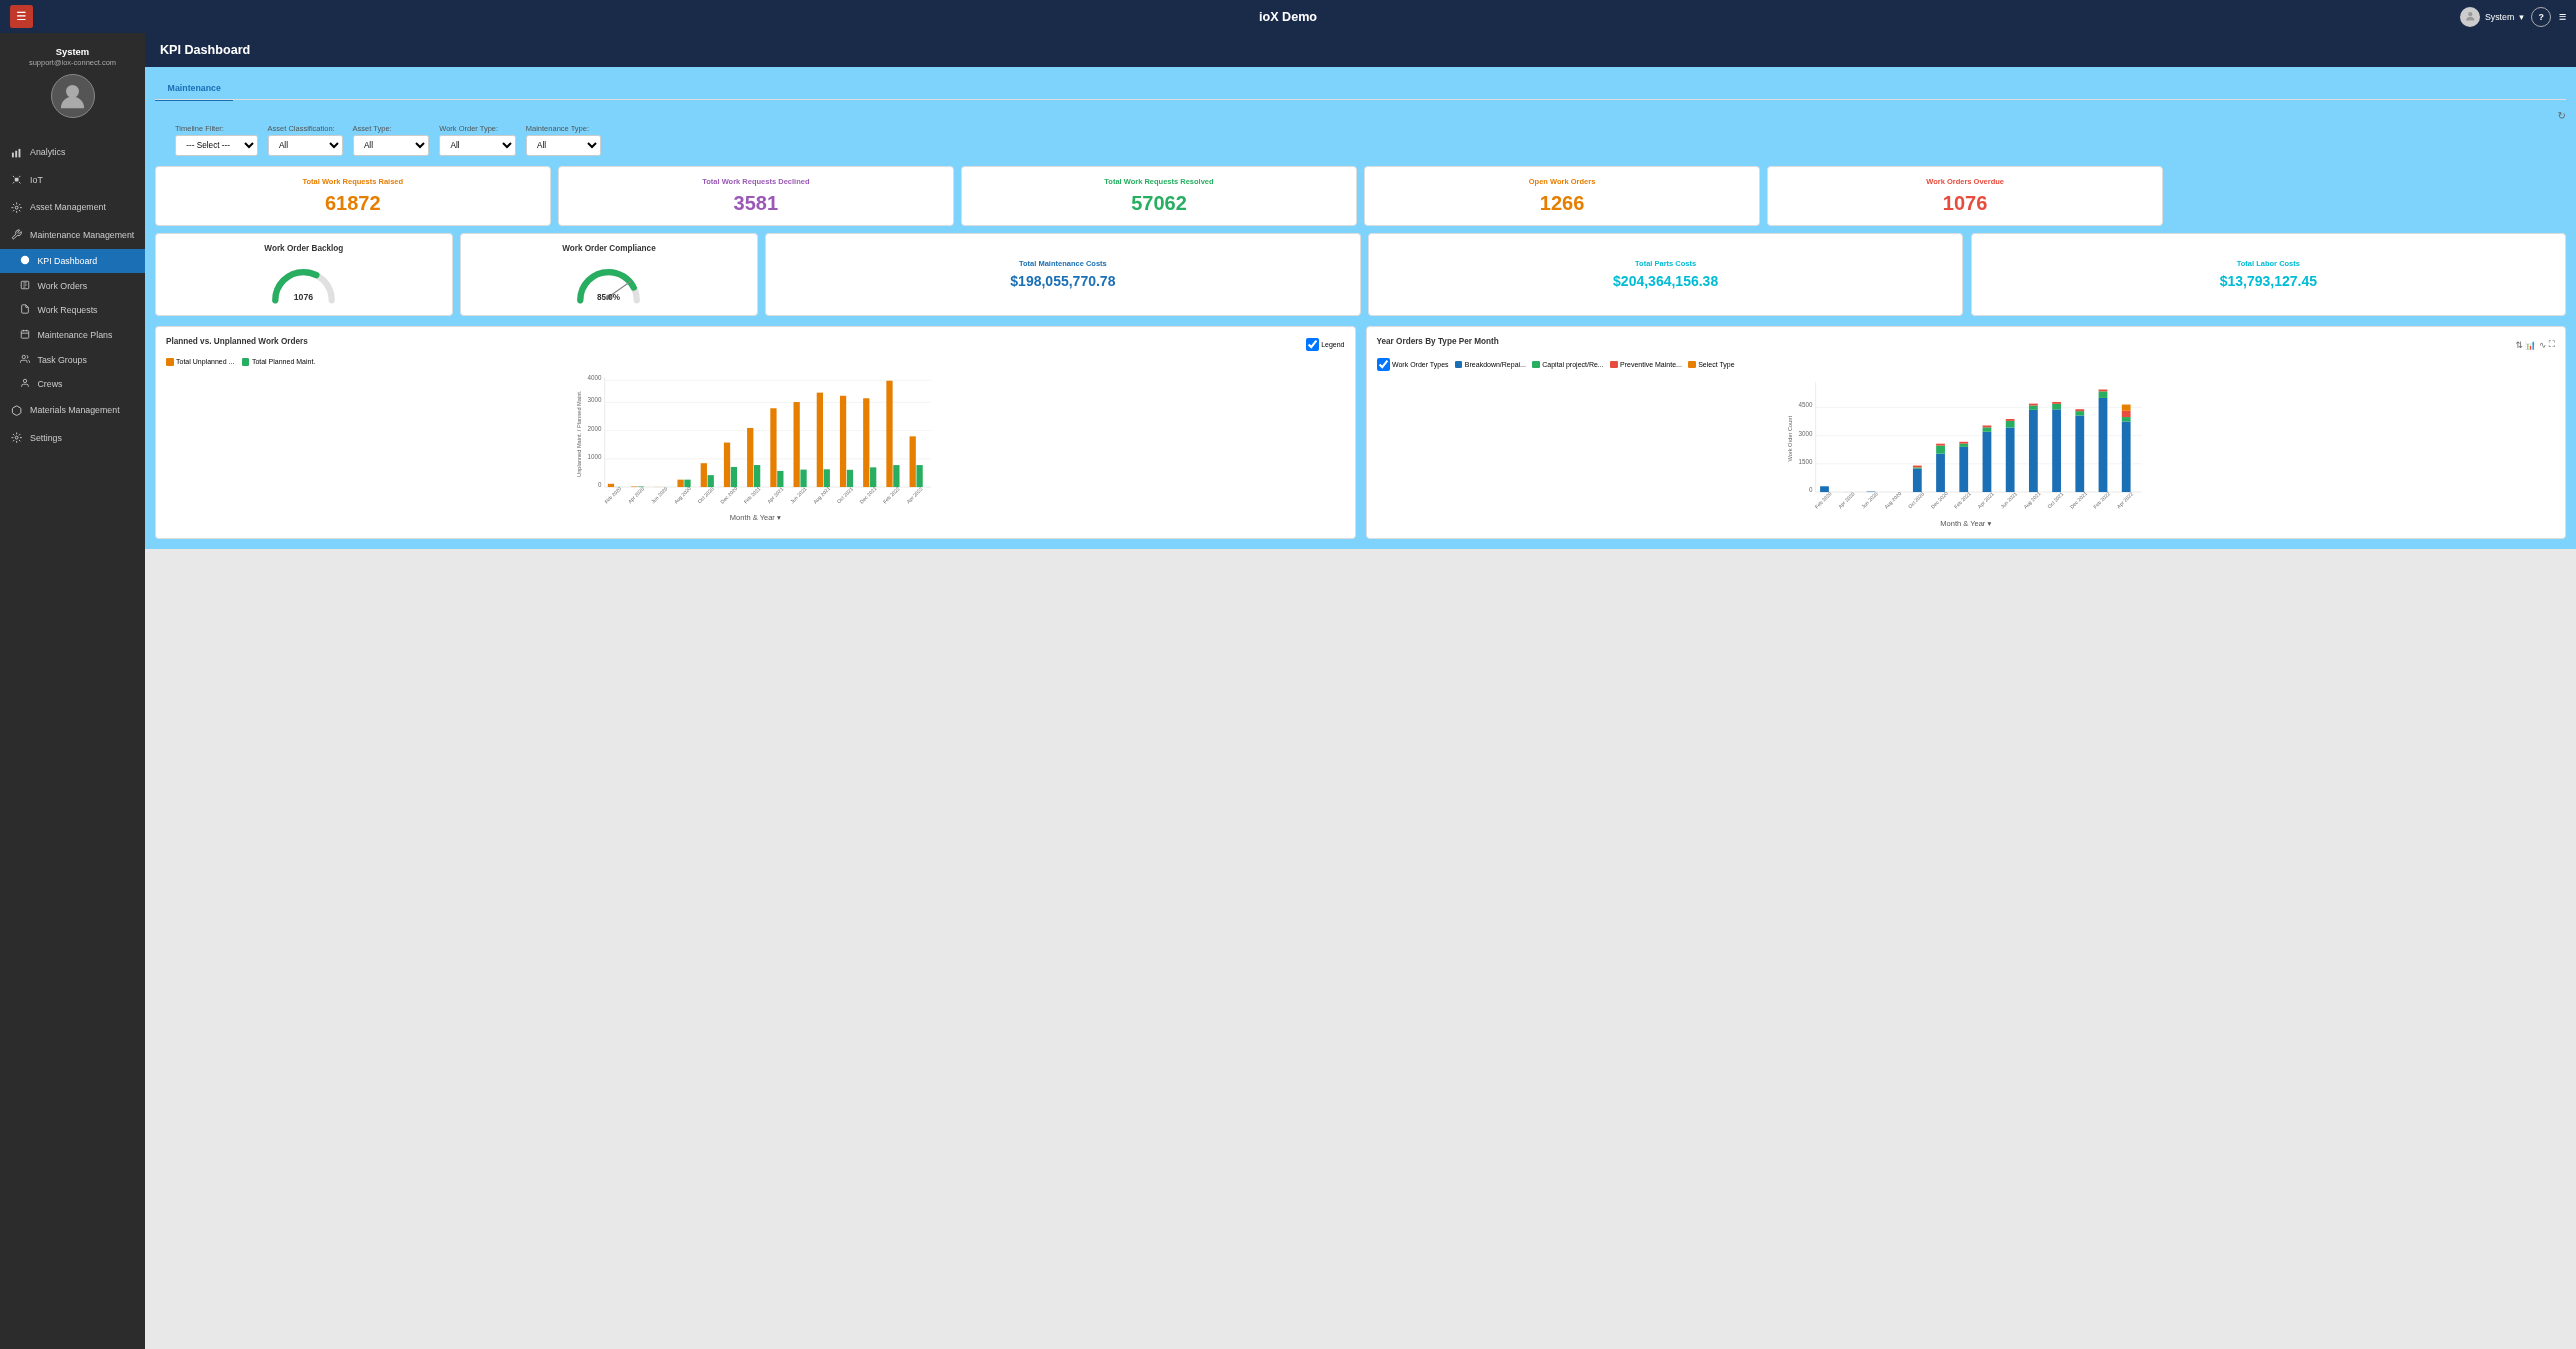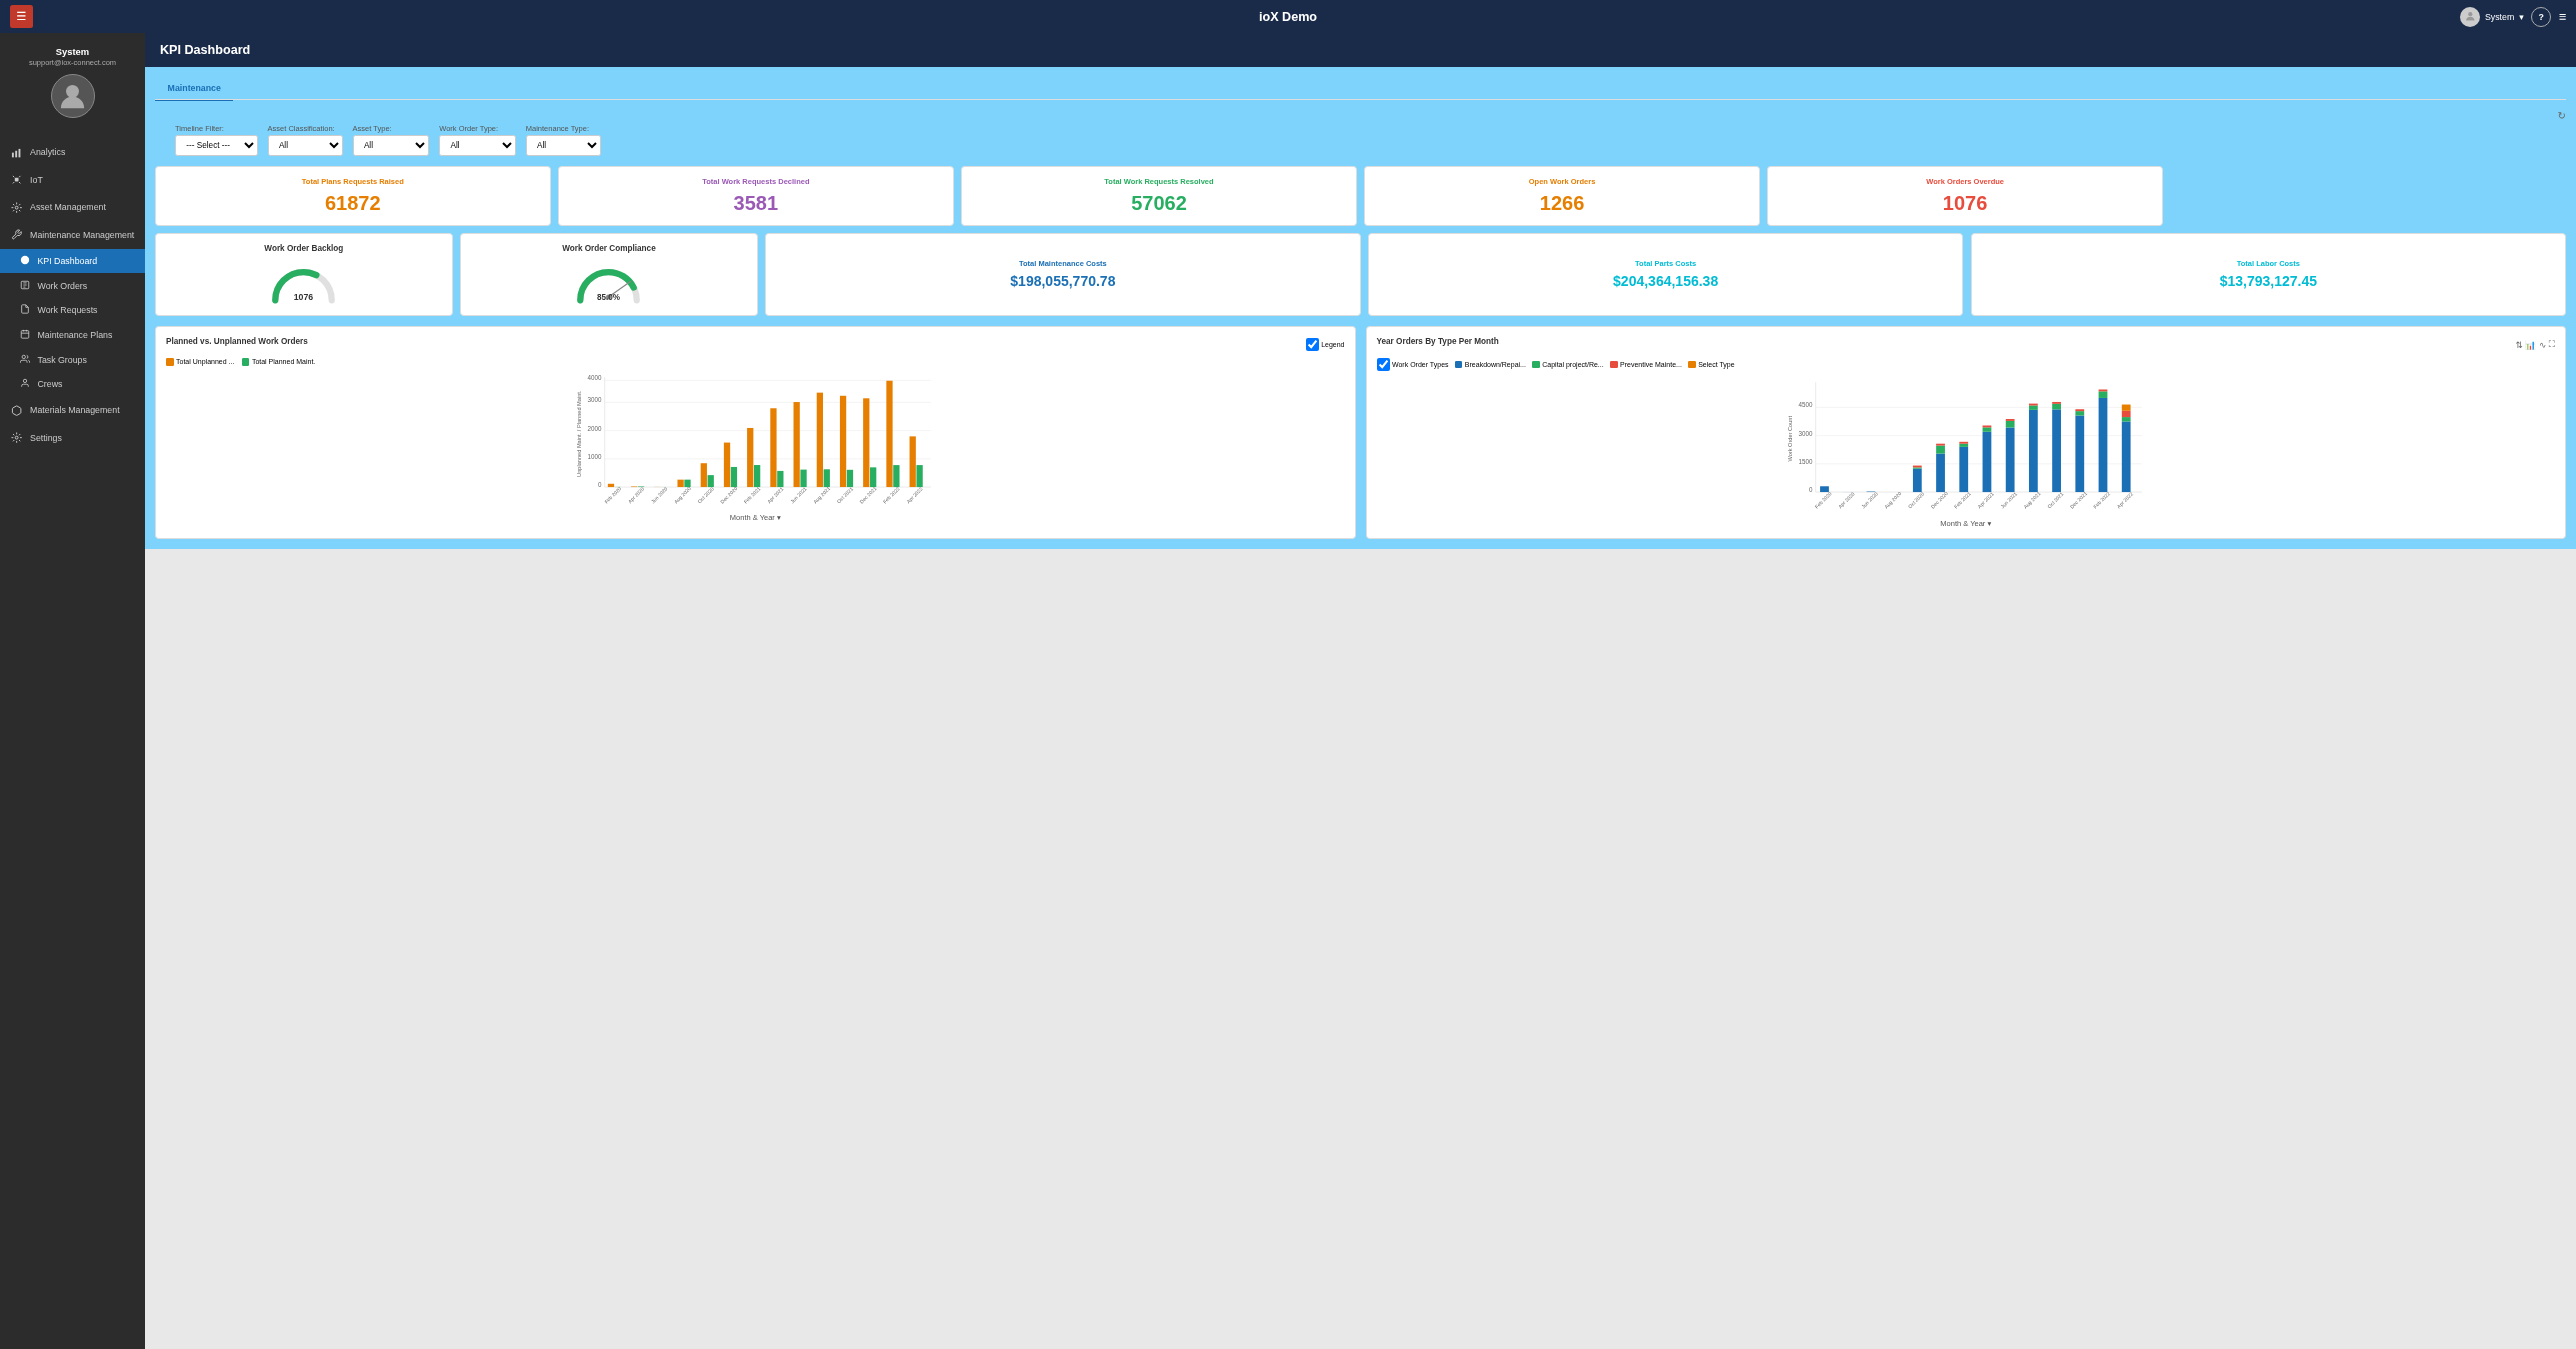--- a/index.html
+++ b/index.html
@@ -338,21 +338,21 @@
             <option>All</option>
             <option>Preventive</option>
             <option>Corrective</option>
             <option>Predictive</option>
           </select>
         </div>
       </div>
 
       <div class="kpi-grid-top">
         <div class="kpi-card">
-          <div class="kpi-label color-orange">Total Plans Requests Raised</div>
+          <div class="kpi-label color-orange">Total Work Requests Raised</div>
           <div class="kpi-value color-orange">61872</div>
         </div>
         <div class="kpi-card">
           <div class="kpi-label" style="color:#9b59b6;text-align:right;">Total Work Requests Declined</div>
           <div class="kpi-value" style="color:#9b59b6;">3581</div>
         </div>
         <div class="kpi-card">
           <div class="kpi-label color-green">Total Work Requests Resolved</div>
           <div class="kpi-value color-green">57062</div>
         </div>

